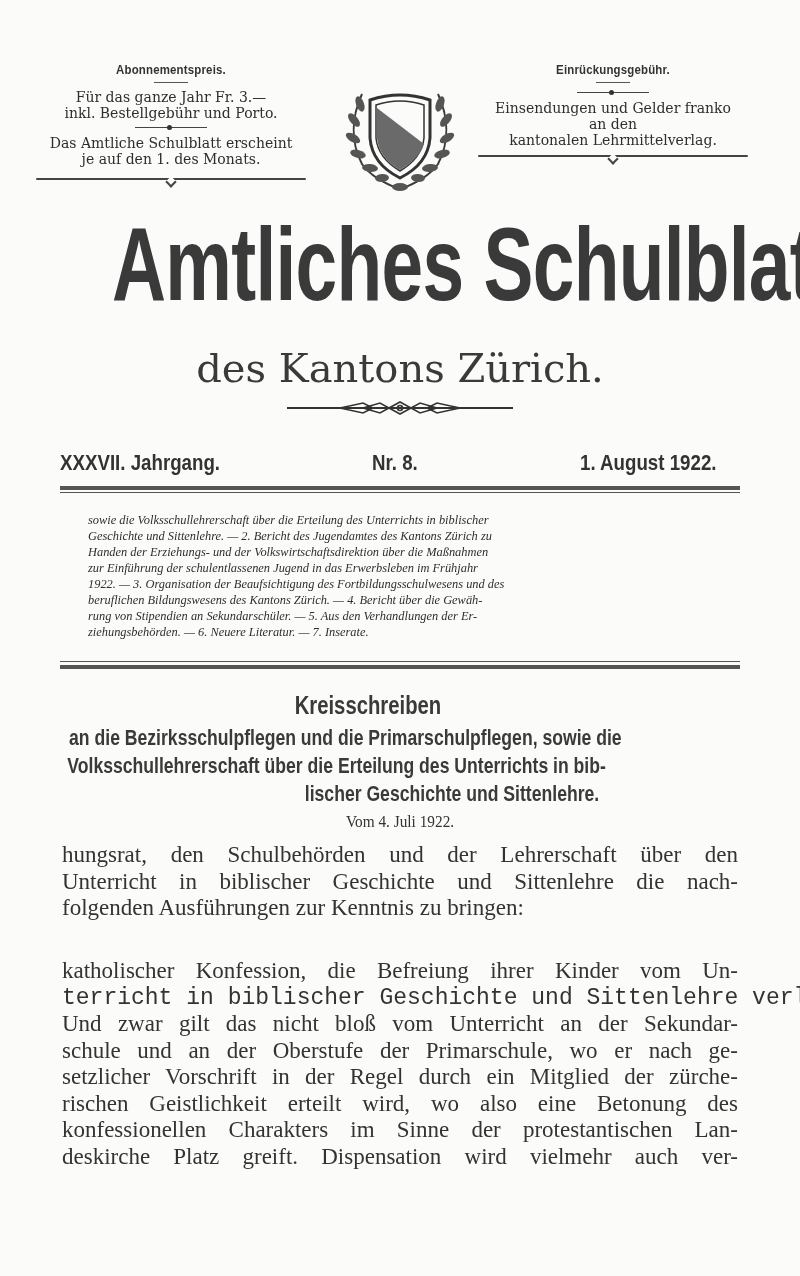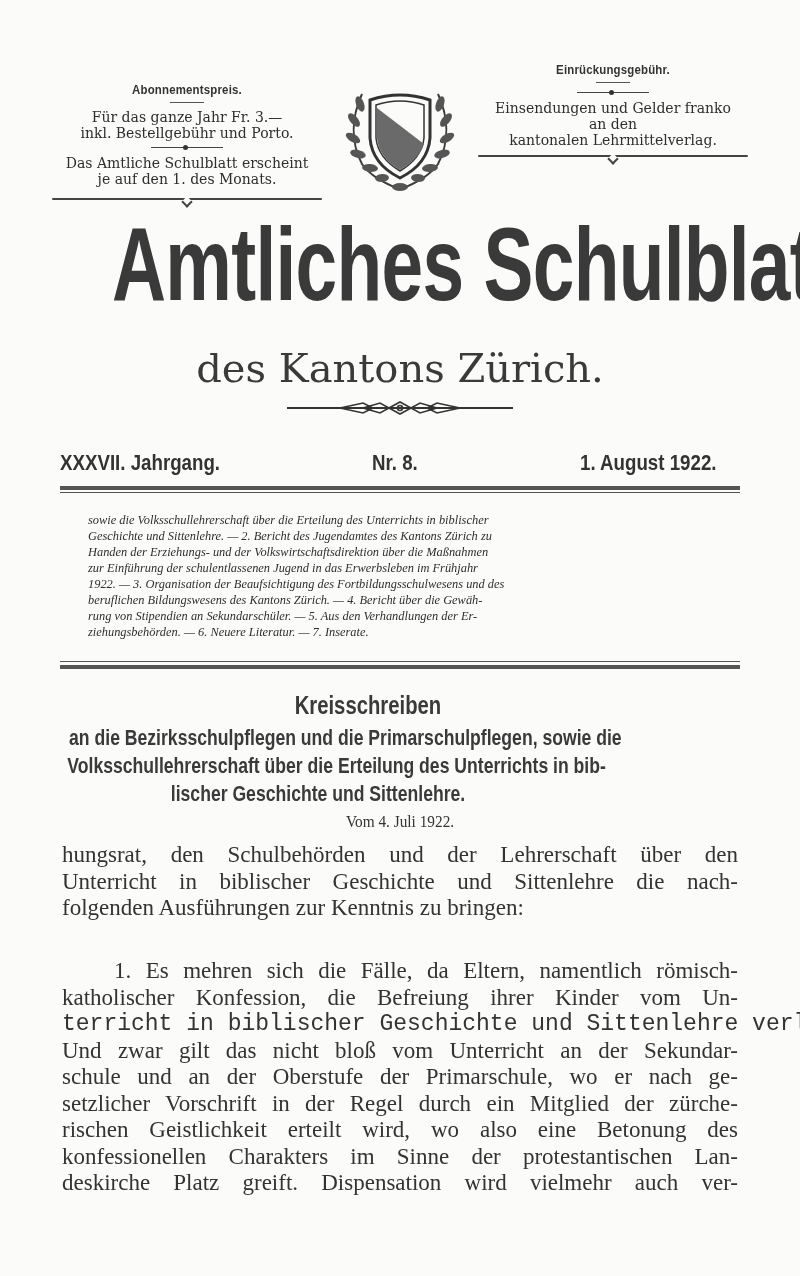--- a/index.html
+++ b/index.html
@@ -7,21 +7,21 @@
     width:800px; height:1276px; overflow:hidden;
     background:#fbfbfa; color:#2c2c2c;
     font-family:"DejaVu Serif", serif;
     position:relative;
   }
   .abs { position:absolute; }
   .center { text-align:center; }
 
   
   .side-box { top:62px; width:270px; }
-  .side-box.left { left:52px;margin-top:20px; }
+  .side-box.left { left:36px; }
   .side-box.right { left:478px; }
   .side-head {
     font-family:"Liberation Sans", sans-serif; font-weight:bold;
     font-size:13px; letter-spacing:0.2px; color:#333;
     transform:scaleX(0.88); transform-origin:center;
   }
   .short-rule { width:34px; height:1px; background:#555; margin:5px auto 6px; }
   .side-line { font-size:14px; line-height:16px; color:#2e2e2e; font-family:"DejaVu Serif", serif; }
   .side-line .cond { font-family:"Liberation Sans", sans-serif; font-weight:bold; font-size:13px; }
   .dot-rule { margin:3px auto 4px; width:72px; height:7px; position:relative; }
@@ -58,21 +58,21 @@
   .double-rule.inv .thin { top:0; }
 
   
   .inhalt { left:60px; top:512px; width:680px; font-size:12.4px; line-height:16px; text-align:justify; color:#2e2e2e; font-family:"Liberation Serif", serif; }
   .inhalt .lbl { letter-spacing:3px; font-weight:bold; }
   .inhalt .ind { padding-left:28px;font-style:italic; }
 
   
   .art-title { left:0; top:690px; width:736px; font-family:"Liberation Sans", sans-serif; font-weight:bold; font-size:26px; color:#3a3a3a; }
   .art-title span, .art-sub span { display:inline-block; transform:scaleX(0.78); }
-  .art-sub { left:0; top:724px; width:636px; font-family:"Liberation Sans", sans-serif; font-weight:bold; font-size:22px; line-height:28px; color:#3a3a3a; }
+  .art-sub { left:0; top:724px; width:636px; font-family:"Liberation Sans", sans-serif; font-weight:bold; font-size:22px; line-height:28px; color:#3a3a3a;text-align:right; }
   .art-sub span { transform:scaleX(0.8); white-space:nowrap; }
   .art-date { left:0; top:812px; width:800px; font-family:"Liberation Serif", serif; font-size:17px; color:#333; }
   .art-date span { display:inline-block; transform:scaleX(0.9); }
 
   
   .body-text { left:62px; width:676px; font-family:"Liberation Serif", serif; font-size:23px; line-height:26.5px; color:#333; }
   .body-text .ln { display:block; white-space:nowrap; text-align:justify; text-align-last:justify; transform-origin:left; }
   .body-text .ln.last { text-align-last:left; }
   .body-text .ln.first { padding-left:52px; }
 </style>
@@ -177,21 +177,20 @@
 </div>
 <div class="abs art-date center"><span>Vom 4. Juli 1922.</span></div>
 
 <div class="abs body-text" style="top:842px">
   <span class="ln" style="display: block;">hungsrat, den Schulbehörden und der Lehrerschaft über den</span>
   <span class="ln" style="display: block;">Unterricht in biblischer Geschichte und Sittenlehre die nach-</span>
   <span class="ln last" style="display: block;">folgenden Ausführungen zur Kenntnis zu bringen:</span>
 </div>
 
 <div class="abs body-text" style="top:958px">
-  <span class="ln first" style="display: block;">1. Es mehren sich die Fälle, da Eltern, namentlich römisch-</span>
   <span class="ln" style="display: block;">katholischer Konfession, die Befreiung ihrer Kinder vom Un-</span>
   <span class="ln" style="display: block; font-family: Liberation Mono, monospace;">terricht in biblischer Geschichte und Sittenlehre verlangen.</span>
   <span class="ln" style="display: block;">Und zwar gilt das nicht bloß vom Unterricht an der Sekundar-</span>
   <span class="ln" style="display: block;">schule und an der Oberstufe der Primarschule, wo er nach ge-</span>
   <span class="ln" style="display: block;">setzlicher Vorschrift in der Regel durch ein Mitglied der zürche-</span>
   <span class="ln" style="display: block;">rischen Geistlichkeit erteilt wird, wo also eine Betonung des</span>
   <span class="ln" style="display: block;">konfessionellen Charakters im Sinne der protestantischen Lan-</span>
   <span class="ln" style="display: block;">deskirche Platz greift. Dispensation wird vielmehr auch ver-</span>
 </div>
 

